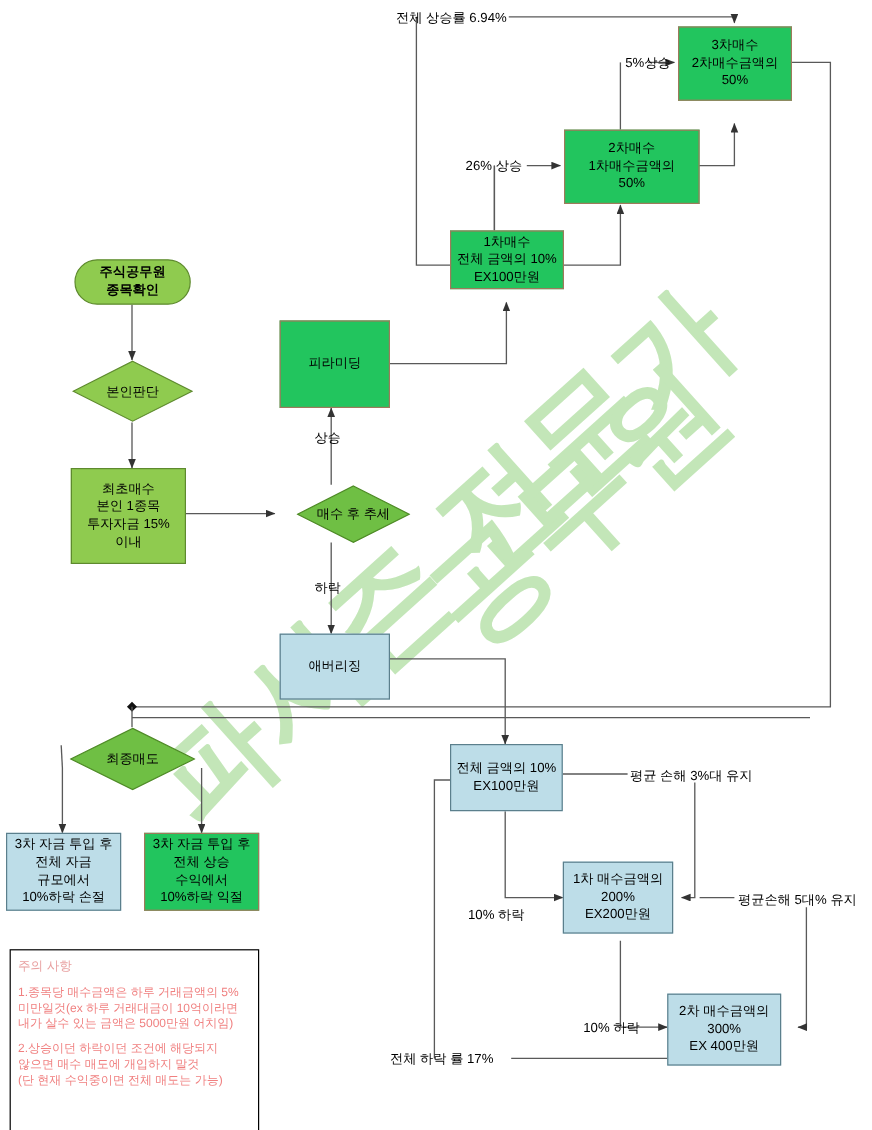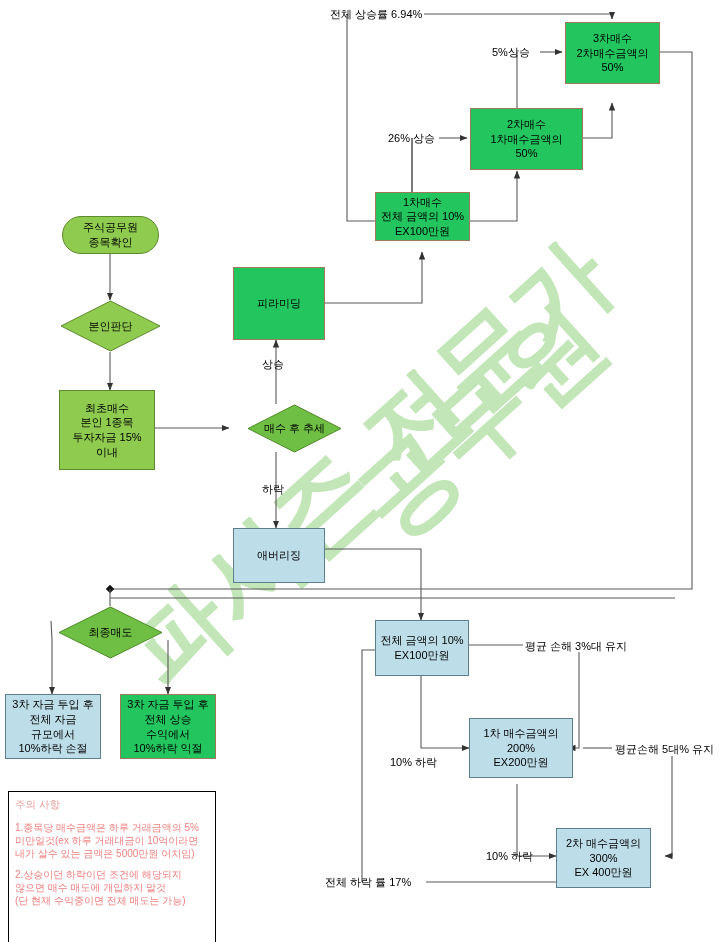--- a/index.html
+++ b/index.html
@@ -130,21 +130,21 @@
       <path d="M426,882 L611,882 L611,872" marker-end="url(#ah)"></path>
 
       <path d="M469,645 L523,645"></path>
       <path d="M579,652 L579,748 L568,748" marker-end="url(#ah)"></path>
 
       <path d="M612,748 L583,748"></path>
       <path d="M672,756 L672,856 L665,856" marker-end="url(#ah)"></path>
     </g>
   </svg>
 
-  <div class="node term" style="left:62px;top:216px;width:97px;height:38px;">주식공무원
+  <div class="node term" style="left:62px;top:216px;width:97px;height:38px;font-weight:bold;">주식공무원
 종목확인</div>
 
   <div class="diamond-wrap" style="left:60px;top:300px;width:101px;height:52px;">
     <svg width="101" height="52">
         <polygon points="50.5,1 100,26 50.5,51 1,26" fill="#8fcb4f" stroke="#5e8a2e" stroke-width="1"></polygon>
       </svg>
     <div class="diamond-label">본인판단</div>
   </div>
 
   <div class="node green" style="left:59px;top:390px;width:96px;height:80px;">최초매수
@@ -186,30 +186,30 @@
 전체 자금
 규모에서
 10%하락 손절</div>
   <div class="node peach" style="left:120px;top:694px;width:96px;height:65px;">3차 자금 투입 후
 전체 상승
 수익에서
 10%하락 익절</div>
 
   <div class="node blue" style="left:375px;top:620px;width:94px;height:56px;">전체 금액의 10%
 EX100만원</div>
-  <div class="node blue" style="left:469px;top:718px;width:104px;height:60px;">1차 매수금액의
+  <div class="node blue" style="left:469px;top:718px;width:92px;height:60px;">1차 매수금액의
 200%
 EX200만원</div>
   <div class="node blue" style="left:556px;top:828px;width:95px;height:60px;">2차 매수금액의
 300%
 EX 400만원</div>
 
   <div class="elabel" style="left:330px;top:7px;">전체 상승률 6.94%</div>
   <div class="elabel" style="left:388px;top:131px;">26% 상승</div>
-  <div class="elabel" style="left:492px;top:45px;">5%상승</div>
+  <div class="elabel" style="left:521px;top:45px;">5%상승</div>
   <div class="elabel" style="left:262px;top:357px;">상승</div>
   <div class="elabel" style="left:262px;top:482px;">하락</div>
   <div class="elabel" style="left:390px;top:755px;">10% 하락</div>
   <div class="elabel" style="left:486px;top:849px;">10% 하락</div>
   <div class="elabel" style="left:525px;top:639px;">평균 손해 3%대 유지</div>
   <div class="elabel" style="left:615px;top:742px;">평균손해 5대% 유지</div>
   <div class="elabel" style="left:325px;top:875px;">전체 하락 률 17%</div>
 
   <div id="notes">
     <div class="note-title">주의 사항</div>

